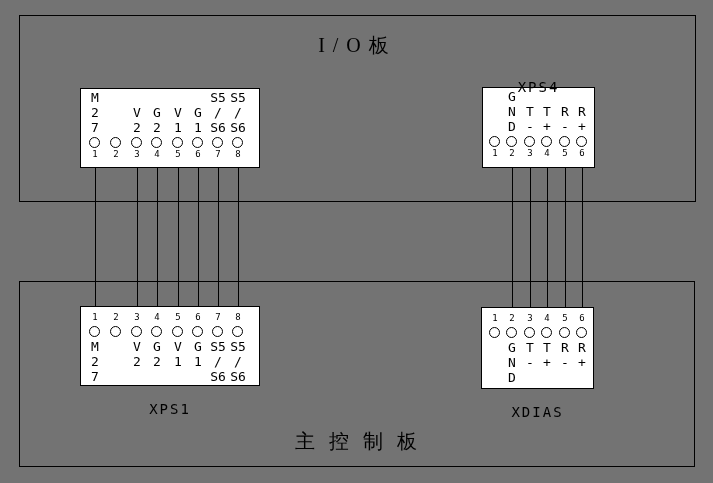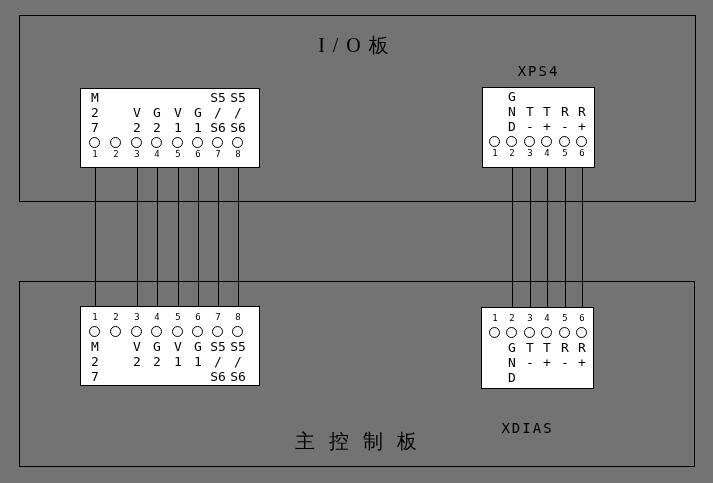--- a/index.html
+++ b/index.html
@@ -119,21 +119,21 @@
     <div class="pin-row" data-name="xxs1-pin-7-label" style="left: 206px; top: 105px;">/</div>
     <div class="pin-row" data-name="xxs1-pin-7-label" style="left: 206px; top: 120px;">S6</div>
     <div class="pin-circle" data-name="xxs1-pin-7-circle" style="left: 212px; top: 137px;"></div>
     <div class="pin-number" data-name="xxs1-pin-7-number" style="left: 208px; top: 149px;">7</div>
     <div class="pin-row" data-name="xxs1-pin-8-label" style="left: 226px; top: 90px;">S5</div>
     <div class="pin-row" data-name="xxs1-pin-8-label" style="left: 226px; top: 105px;">/</div>
     <div class="pin-row" data-name="xxs1-pin-8-label" style="left: 226px; top: 120px;">S6</div>
     <div class="pin-circle" data-name="xxs1-pin-8-circle" style="left: 232px; top: 137px;"></div>
     <div class="pin-number" data-name="xxs1-pin-8-number" style="left: 228px; top: 149px;">8</div>
     <div class="connector-box" data-name="xps4-box" style="left: 482px; top: 87px; width: 113px; height: 81px;"></div>
-    <div class="connector-name" data-name="xps4-name" style="left: 482px; width: 113px; top: 63px;">XPS4</div>
+    <div class="connector-name" data-name="xps4-name" style="left: 482px; width: 113px; top: 79px;">XPS4</div>
     <div class="pin-circle" data-name="xps4-pin-1-circle" style="left: 489px; top: 136px;"></div>
     <div class="pin-number" data-name="xps4-pin-1-number" style="left: 485px; top: 148px;">1</div>
     <div class="pin-row" data-name="xps4-pin-2-label" style="left: 500px; top: 89px;">G</div>
     <div class="pin-row" data-name="xps4-pin-2-label" style="left: 500px; top: 104px;">N</div>
     <div class="pin-row" data-name="xps4-pin-2-label" style="left: 500px; top: 119px;">D</div>
     <div class="pin-circle" data-name="xps4-pin-2-circle" style="left: 506px; top: 136px;"></div>
     <div class="pin-number" data-name="xps4-pin-2-number" style="left: 502px; top: 148px;">2</div>
     <div class="pin-row" data-name="xps4-pin-3-label" style="left: 518px; top: 104px;">T</div>
     <div class="pin-row" data-name="xps4-pin-3-label" style="left: 518px; top: 119px;">-</div>
     <div class="pin-circle" data-name="xps4-pin-3-circle" style="left: 524px; top: 136px;"></div>
@@ -144,20 +144,21 @@
     <div class="pin-number" data-name="xps4-pin-4-number" style="left: 537px; top: 148px;">4</div>
     <div class="pin-row" data-name="xps4-pin-5-label" style="left: 553px; top: 104px;">R</div>
     <div class="pin-row" data-name="xps4-pin-5-label" style="left: 553px; top: 119px;">-</div>
     <div class="pin-circle" data-name="xps4-pin-5-circle" style="left: 559px; top: 136px;"></div>
     <div class="pin-number" data-name="xps4-pin-5-number" style="left: 555px; top: 148px;">5</div>
     <div class="pin-row" data-name="xps4-pin-6-label" style="left: 570px; top: 104px;">R</div>
     <div class="pin-row" data-name="xps4-pin-6-label" style="left: 570px; top: 119px;">+</div>
     <div class="pin-circle" data-name="xps4-pin-6-circle" style="left: 576px; top: 136px;"></div>
     <div class="pin-number" data-name="xps4-pin-6-number" style="left: 572px; top: 148px;">6</div>
     <div class="connector-box" data-name="xps1-box" style="left: 80px; top: 306px; width: 180px; height: 80px;"></div>
+    <div class="connector-name" data-name="xps1-name" style="left: 80px; width: 180px; top: 401px;">XPS1</div>
     <div class="pin-row" data-name="xps1-pin-1-label" style="left: 83px; top: 339px;">M</div>
     <div class="pin-row" data-name="xps1-pin-1-label" style="left: 83px; top: 354px;">2</div>
     <div class="pin-row" data-name="xps1-pin-1-label" style="left: 83px; top: 369px;">7</div>
     <div class="pin-circle" data-name="xps1-pin-1-circle" style="left: 89px; top: 326px;"></div>
     <div class="pin-number" data-name="xps1-pin-1-number" style="left: 85px; top: 312px;">1</div>
     <div class="pin-circle" data-name="xps1-pin-2-circle" style="left: 110px; top: 326px;"></div>
     <div class="pin-number" data-name="xps1-pin-2-number" style="left: 106px; top: 312px;">2</div>
     <div class="pin-row" data-name="xps1-pin-3-label" style="left: 125px; top: 339px;">V</div>
     <div class="pin-row" data-name="xps1-pin-3-label" style="left: 125px; top: 354px;">2</div>
     <div class="pin-circle" data-name="xps1-pin-3-circle" style="left: 131px; top: 326px;"></div>
@@ -178,21 +179,21 @@
     <div class="pin-row" data-name="xps1-pin-7-label" style="left: 206px; top: 354px;">/</div>
     <div class="pin-row" data-name="xps1-pin-7-label" style="left: 206px; top: 369px;">S6</div>
     <div class="pin-circle" data-name="xps1-pin-7-circle" style="left: 212px; top: 326px;"></div>
     <div class="pin-number" data-name="xps1-pin-7-number" style="left: 208px; top: 312px;">7</div>
     <div class="pin-row" data-name="xps1-pin-8-label" style="left: 226px; top: 339px;">S5</div>
     <div class="pin-row" data-name="xps1-pin-8-label" style="left: 226px; top: 354px;">/</div>
     <div class="pin-row" data-name="xps1-pin-8-label" style="left: 226px; top: 369px;">S6</div>
     <div class="pin-circle" data-name="xps1-pin-8-circle" style="left: 232px; top: 326px;"></div>
     <div class="pin-number" data-name="xps1-pin-8-number" style="left: 228px; top: 312px;">8</div>
     <div class="connector-box" data-name="xdias-box" style="left: 481px; top: 307px; width: 113px; height: 82px;"></div>
-    <div class="connector-name" data-name="xdias-name" style="left: 471px; width: 113px; top: 404px; margin-top: 16px;">XDIAS</div>
+    <div class="connector-name" data-name="xdias-name" style="left: 481px; width: 113px; top: 404px;">XDIAS</div>
     <div class="pin-circle" data-name="xdias-pin-1-circle" style="left: 489px; top: 327px;"></div>
     <div class="pin-number" data-name="xdias-pin-1-number" style="left: 485px; top: 313px;">1</div>
     <div class="pin-row" data-name="xdias-pin-2-label" style="left: 500px; top: 340px;">G</div>
     <div class="pin-row" data-name="xdias-pin-2-label" style="left: 500px; top: 355px;">N</div>
     <div class="pin-row" data-name="xdias-pin-2-label" style="left: 500px; top: 370px;">D</div>
     <div class="pin-circle" data-name="xdias-pin-2-circle" style="left: 506px; top: 327px;"></div>
     <div class="pin-number" data-name="xdias-pin-2-number" style="left: 502px; top: 313px;">2</div>
     <div class="pin-row" data-name="xdias-pin-3-label" style="left: 518px; top: 340px;">T</div>
     <div class="pin-row" data-name="xdias-pin-3-label" style="left: 518px; top: 355px;">-</div>
     <div class="pin-circle" data-name="xdias-pin-3-circle" style="left: 524px; top: 327px;"></div>

